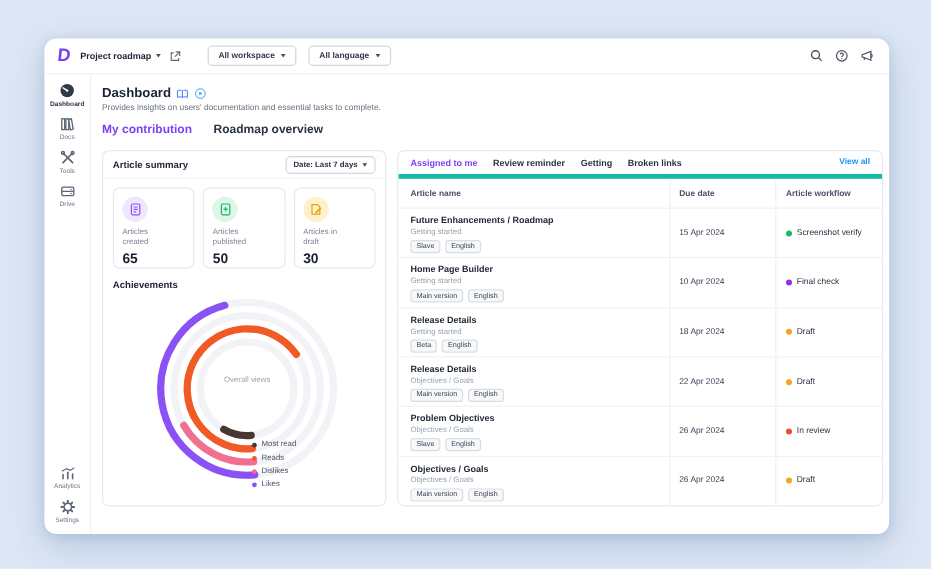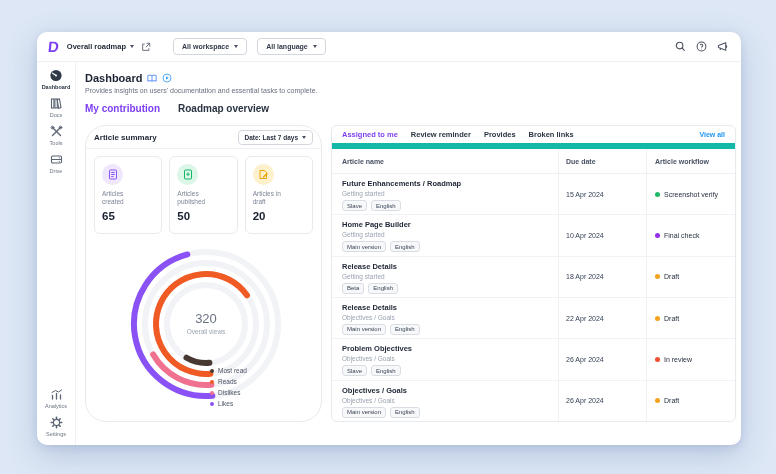--- a/index.html
+++ b/index.html
@@ -32,45 +32,45 @@
   .title-row { display:flex; align-items:center; gap:5px; margin-top:4px; }
   .page-title { font-size:11px; font-weight:700; color:#1a2233; }
   .subtitle { font-size:7px; color:#68707f; margin-top:3px; }
   .tabs { display:flex; gap:18px; margin-top:9px; }
   .tab { font-size:10px; font-weight:700; color:#2a3342; cursor:pointer; }
 
   .content { display:flex; gap:9px; margin-top:11px; height:297px; }
 
   
   .panel { border:1px solid #e7eaee; border-radius:6px; background:#fff; }
-  .left-panel { width:237px; flex:0 0 237px; position:relative;border-radius:21px; }
+  .left-panel { width:237px; flex:0 0 237px; position:relative; }
   .lp-header { height:23px; display:flex; align-items:center; padding:0 8px; border-bottom:1px solid #eef0f3; }
   .lp-title { font-size:8px; font-weight:700; color:#1d2433; }
   .date-btn { margin-left:auto; display:flex; align-items:center; height:15px; border:1px solid #d2d7de; border-radius:4px; background:#fff; padding:0 6px; font-size:6.5px; font-weight:700; color:#2a3342; cursor:pointer; }
   .date-btn .caret { margin-left:4px; }
 
   .stat-row { display:flex; gap:7px; padding:7px 8px 0 8px; }
-  .stat-card { flex:1; height:78px; border:1px solid #e7eaee; border-radius:6px; padding:7px 7px 0 7px; }
+  .stat-card { flex:1; height:68px; border:1px solid #e7eaee; border-radius:6px; padding:7px 7px 0 7px; }
   .stat-ico { width:21px; height:21px; border-radius:50%; display:flex; align-items:center; justify-content:center; }
   .stat-lbl { font-size:6.5px; color:#7b8494; line-height:1.3; margin-top:5px; width:40px; }
   .stat-val { font-size:11.5px; font-weight:700; color:#182030; margin-top:3px; }
 
   .ach-title { font-size:8px; font-weight:700; color:#1d2433; margin:9px 0 0 8px; }
   .chart-svg { position:absolute; left:40px; top:120px; }
   .chart-center { position:absolute; left:70px; top:185px; width:100px; text-align:center; pointer-events:none; }
   .chart-center .big { font-size:13px; color:#6a7282; }
   .chart-center .small { font-size:6.5px; color:#9aa2b0; margin-top:2px; }
   .legend { position:absolute; left:124px; top:241px; display:flex; flex-direction:column; gap:4px; }
   .legend-item { display:flex; align-items:center; gap:4px; }
   .legend-dot { width:4px; height:4px; border-radius:50%; }
   .legend-lbl { font-size:6.5px; color:#4a5262; }
 
   
   .right-panel { flex:1; display:flex; flex-direction:column; overflow:hidden; }
-  .rp-tabs { height:23px; flex:0 0 23px; display:flex; align-items:center; gap:13px; padding:0 10px; border-bottom:6px solid #14b8a6; }
+  .rp-tabs { height:23px; flex:0 0 23px; display:flex; align-items:center; gap:13px; padding:0 10px; border-bottom:4px solid #14b8a6; }
   .rp-tab { font-size:7.5px; font-weight:700; color:#2a3342; cursor:pointer; }
   .view-all { margin-left:auto; font-size:7px; font-weight:600; cursor:pointer; }
 
   .grid-row { display:grid; grid-template-columns:226px 88px 1fr; }
   .thead { height:25px; flex:0 0 25px; border-bottom:1px solid #eef0f3; align-items:center; }
   .th { font-size:7px; font-weight:700; color:#485265; padding-left:10px; height:100%; display:flex; align-items:center; }
   .col-b { border-left:1px solid #eef0f3; padding-left:7px; }
   .trow { flex:1; border-bottom:1px solid #f0f2f5; }
   .trow:last-child { border-bottom:none; }
   .cell-name { padding:5px 10px 0 10px; }
@@ -85,21 +85,21 @@
 
   svg { display:block; }
 </style>
 </head>
 <body>
 
 <div class="window">
 
   <div class="topbar">
     <span class="logo">D</span>
-    <span class="proj-name">Overall roadmap</span>
+    <span class="proj-name">Project roadmap</span>
     <span class="caret"></span>
     <span class="icon-btn ext-icon">
       <svg width="10" height="10" viewBox="0 0 12 12" fill="none" stroke="#5b6472" stroke-width="1.1">
         <path d="M4.5 2.5 H2 V10 H9.5 V7.5"></path>
           <path d="M6.5 1.5 H10.5 V5.5"></path>
           <path d="M10.3 1.7 L5.8 6.2"></path>
       </svg>
     </span>
     <button class="pill-btn" style="margin-left:22px">
       <span>All workspace</span>
@@ -248,41 +248,41 @@
               <div class="stat-val">50</div>
             </div>
             <div class="stat-card">
               <div class="stat-ico" style="background-color: rgb(252, 240, 205); color: rgb(234, 162, 6);">
                 <svg width="11" height="11" viewBox="0 0 11 11" fill="none" stroke="currentColor" stroke-width="1">
                   <path d="M2 1.5 H6.5 L8.5 3.5 V9.5 H2 Z"></path>
                     <path d="M5 7.5 L8.8 3.7 L9.8 4.7 L6 8.5 L4.7 8.8 Z" fill="currentColor" stroke="none"></path>
                 </svg>
               </div>
               <div class="stat-lbl">Articles in draft</div>
-              <div class="stat-val">20</div>
-            </div>
-          </div>
-
+              <div class="stat-val">30</div>
+            </div>
+          </div>
+
+          <div class="ach-title">Achievements</div>
 
           <svg class="chart-svg" width="160" height="162" viewBox="0 0 160 162">
             <g fill="none" stroke="#f2f3f6" stroke-width="6">
               <circle cx="80" cy="78" r="72"></circle>
                 <circle cx="80" cy="78" r="61"></circle>
                 <circle cx="80" cy="78" r="50"></circle>
                 <circle cx="80" cy="78" r="39"></circle>
             </g>
             <g fill="none" stroke-width="6" stroke-linecap="round">
               <path d="M86.28 149.73 A72 72 0 0 1 61.37 8.45" style="stroke: rgb(138, 82, 245);"></path>
               <path d="M85.32 138.77 A61 61 0 0 1 27.17 108.5" style="stroke: rgb(240, 113, 143);"></path>
               <path d="M84.36 127.81 A50 50 0 1 1 120.96 49.32" style="stroke: rgb(240, 90, 36);"></path>
               <path d="M83.40 116.85 A39 39 0 0 1 60.5 111.77" style="stroke: rgb(71, 57, 49);"></path>
             </g>
           </svg>
           <div class="chart-center">
-            <div class="big">320</div>
             <div class="small">Overall views</div>
           </div>
           <div class="legend">
             <div class="legend-item">
               <span class="legend-dot" style="background-color: rgb(71, 57, 49);"></span>
               <span class="legend-lbl">Most read</span>
             </div>
             <div class="legend-item">
               <span class="legend-dot" style="background-color: rgb(240, 90, 36);"></span>
               <span class="legend-lbl">Reads</span>
@@ -295,21 +295,21 @@
               <span class="legend-dot" style="background-color: rgb(138, 82, 245);"></span>
               <span class="legend-lbl">Likes</span>
             </div>
           </div>
         </div>
 
         <div class="panel right-panel">
           <div class="rp-tabs">
             <span class="rp-tab" style="color: rgb(125, 63, 242);">Assigned to me</span>
             <span class="rp-tab">Review reminder</span>
-            <span class="rp-tab">Provides</span>
+            <span class="rp-tab">Getting</span>
             <span class="rp-tab">Broken links</span>
             <span class="view-all" style="color: rgb(32, 149, 242);">View all</span>
           </div>
 
           <div class="grid-row thead">
             <div class="th">Article name</div>
             <div class="th col-b" style="padding-left:7px">Due date</div>
             <div class="th col-b" style="padding-left:8px">Article workflow</div>
           </div>
 

